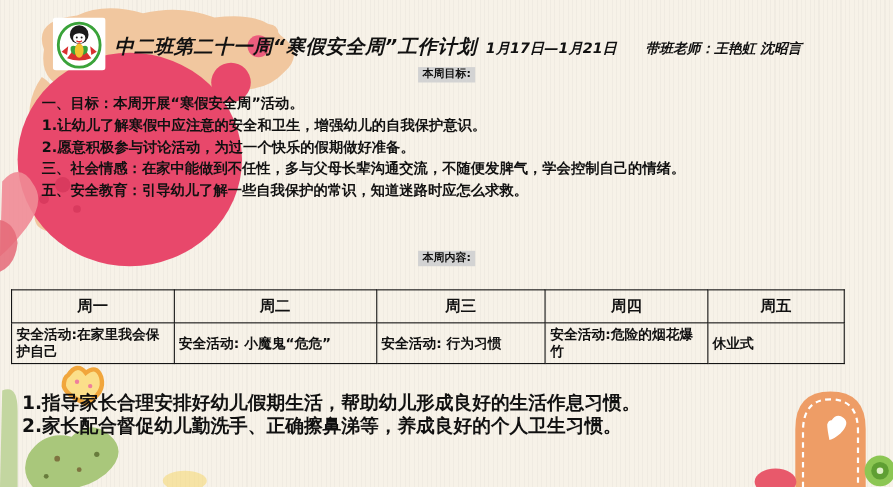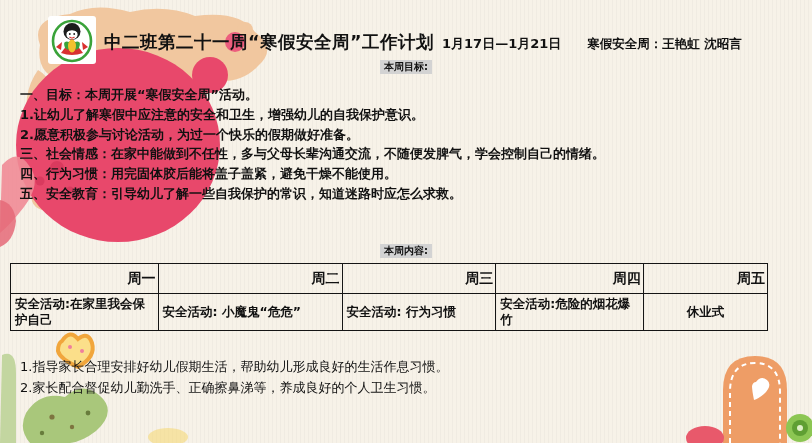--- a/index.html
+++ b/index.html
@@ -11,48 +11,48 @@
       repeating-linear-gradient(90deg, rgba(0,0,0,.028) 0 1px, rgba(255,255,255,0) 1px 4px),
       #f7f2e8;
     font-family:"DejaVu Sans","Liberation Sans",sans-serif;
     color:#111;
   }
   .deco{position:absolute;pointer-events:none;}
   .content{position:absolute;inset:0;z-index:2;}
   .logo{position:absolute;left:48px;top:16px;width:48px;height:48px;}
   .title-row{
     position:absolute;left:104px;top:30px;right:10px;
-    display:flex;align-items:baseline;white-space:nowrap;
+    display:flex;align-items:baseline;white-space:nowrap;font-style:italic;
   }
   .main-title{font-size:17.5px;font-weight:bold;letter-spacing:.5px;}
   .date-range{font-size:13px;font-weight:bold;margin-left:8px;}
   .teachers{font-size:12.5px;font-weight:bold;margin-left:26px;}
   .heading-wrap{position:absolute;left:0;width:100%;text-align:center;}
   .heading-wrap.h1{top:55px;}
-  .heading-wrap.h2{top:239px;}
+  .heading-wrap.h2{top:222px;}
   .heading-wrap.h3{top:334px;}
   .heading{
     display:inline-block;background:#d3d3d3;
     font-size:10px;font-weight:bold;padding:1px 4px;line-height:1.15;
   }
-  .goals{position:absolute;left:20px;top:85px;right:14px;}
+  .goals{position:absolute;left:38px;top:85px;right:14px;}
   .goals .line{font-size:13px;font-weight:bold;line-height:19.8px;white-space:nowrap;}
   .coop{position:absolute;left:20px;top:357px;right:14px;}
-  .coop .line{font-size:13px;font-weight:normal;line-height:20.5px;white-space:nowrap;}
+  .coop .line{font-size:17px;font-weight:bold;line-height:20.5px;white-space:nowrap;}
   table.week{
     position:absolute;left:10px;top:263px;width:758px;
     border-collapse:collapse;table-layout:fixed;z-index:2;
   }
   table.week th, table.week td{
     border:1.6px solid #151515;
     font-weight:bold;overflow:hidden;
   }
-  table.week th{height:27px;font-size:14px;text-align:right;padding:1px 2px;}
+  table.week th{height:27px;font-size:14px;text-align:center;padding:1px 2px;}
   table.week td{height:34px;font-size:12.5px;text-align:left;padding:1px 4px;vertical-align:middle;line-height:1.25;}
-  table.week td.center{text-align:center;}
+  table.week td.center{}
 </style>
 </head>
 <body>
 
 <div class="page">
 
   <svg class="deco" style="left:0;top:0;" width="300" height="265" viewBox="0 0 300 265">
     <path fill="#f1c79f" d="M40 45 Q30 18 70 14 Q95 2 130 12 Q165 4 195 16 Q240 10 255 32 Q278 48 258 66 Q240 86 205 80 Q170 92 135 82 Q95 95 65 82 Q35 75 40 45 Z"></path>
     <path fill="#f1c79f" d="M38 70 Q20 95 30 130 Q18 160 34 185 Q26 205 42 210 Q55 200 48 170 Q60 130 48 100 Q55 80 38 70 Z"></path>
     <circle cx="245" cy="30" r="8" fill="#f1c79f"></circle>
@@ -107,33 +107,32 @@
       <path d="M14 26 L8 31 L13 34 Z" fill="#d93030"></path>
       <path d="M34 26 L40 31 L35 34 Z" fill="#d93030"></path>
       <path d="M17 32 Q14 24 21 26 Q23 30 20 34 Z" fill="#3aa33a"></path>
       <path d="M31 32 Q34 24 27 26 Q25 30 28 34 Z" fill="#3aa33a"></path>
       <ellipse cx="24" cy="30" rx="4" ry="6.5" fill="#f2c12e"></ellipse>
     </svg>
 
     <div class="title-row">
       <span class="main-title">中二班第二十一周“寒假安全周”工作计划</span>
       <span class="date-range">1月17日—1月21日</span>
-      <span class="teachers">寒假安全周：王艳虹 沈昭言</span>
+      <span class="teachers">带班老师：王艳虹 沈昭言</span>
     </div>
 
     <div class="heading-wrap h1">
       <span class="heading">本周目标:</span>
     </div>
 
     <div class="goals">
       <div class="line">一、目标：本周开展“寒假安全周”活动。</div>
       <div class="line">1.让幼儿了解寒假中应注意的安全和卫生，增强幼儿的自我保护意识。</div>
       <div class="line">2.愿意积极参与讨论活动，为过一个快乐的假期做好准备。</div>
       <div class="line">三、社会情感：在家中能做到不任性，多与父母长辈沟通交流，不随便发脾气，学会控制自己的情绪。</div>
-      <div class="line">四、行为习惯：用完固体胶后能将盖子盖紧，避免干燥不能使用。</div>
       <div class="line">五、安全教育：引导幼儿了解一些自我保护的常识，知道迷路时应怎么求救。</div>
     </div>
 
     <div class="heading-wrap h2">
       <span class="heading">本周内容:</span>
     </div>
 
     <table class="week">
       <colgroup>
         <col style="width:19.5%">

